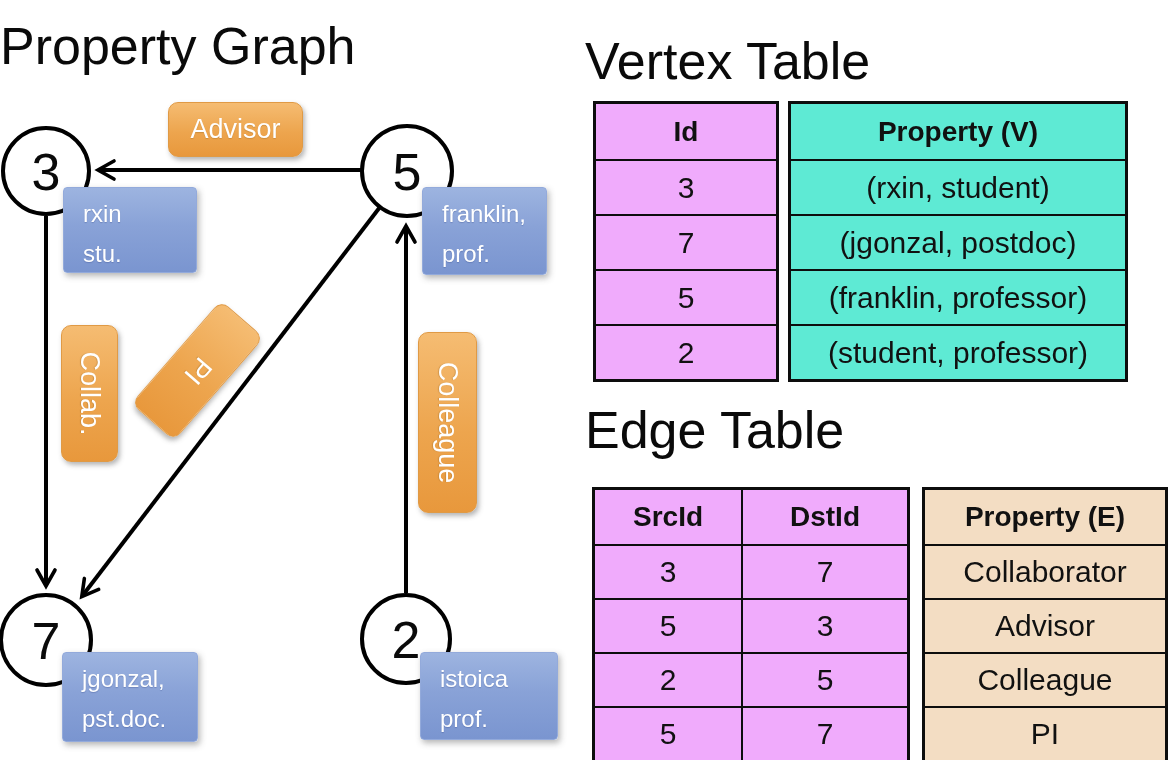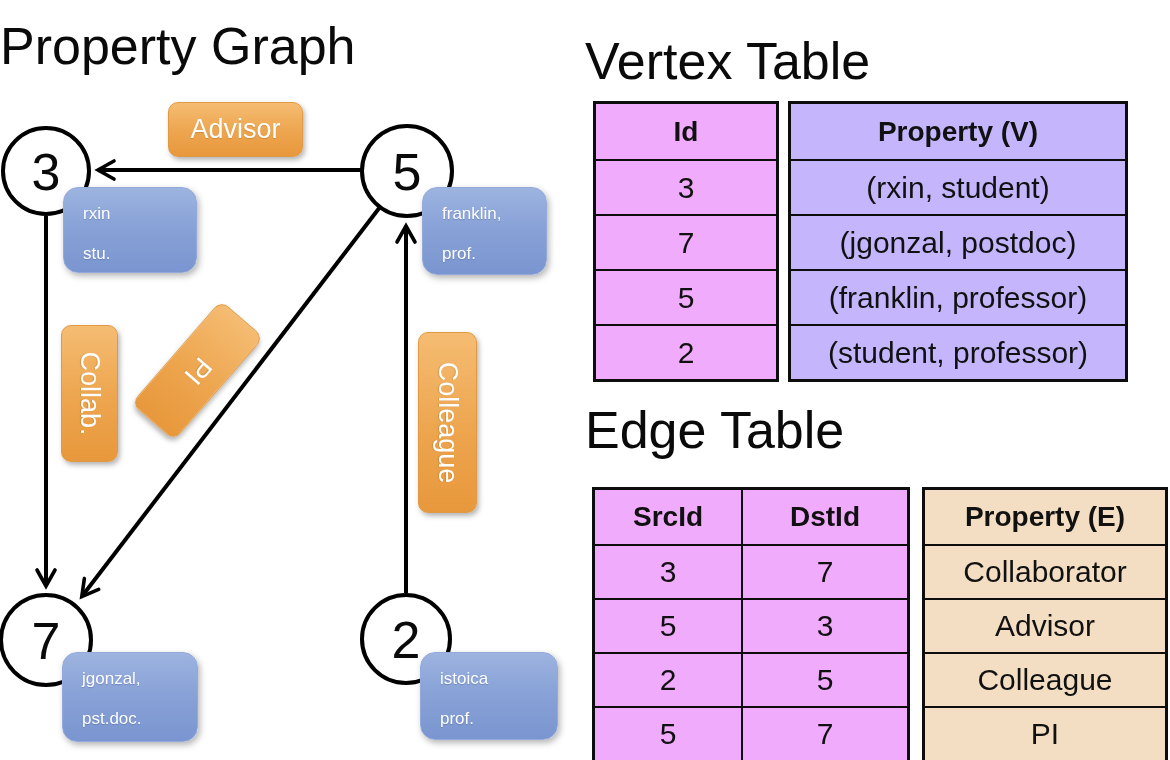--- a/index.html
+++ b/index.html
@@ -28,41 +28,41 @@
     border:1px solid #e09a45; border-radius:10px;
     color:#fff; font-size:27px;
     box-shadow:2px 3px 5px rgba(90,90,90,.45);
     text-shadow:0 1px 1px rgba(160,110,40,.4);
   }
   .edge-label .vtxt { transform:rotate(90deg); white-space:nowrap; }
 
   .prop-box {
     position:absolute;
     background:linear-gradient(180deg,#9db4e0 0%, #89a2d7 45%, #7a95d0 100%);
-    border:1.5px solid #93aadb; border-radius:15px;
-    color:#fff; font-size:17px; line-height:40px;
+    border:1.5px solid #93aadb; border-radius:4px;
+    color:#fff; font-size:24px; line-height:40px;
     padding:6px 8px 4px 19px;
     box-shadow:2px 3px 6px rgba(90,90,90,.45);
     text-shadow:0 1px 1px rgba(60,80,140,.35);
   }
 
   
   .tbl-group { position:absolute; display:flex; }
   .subtable { border:3px solid #0d0d0d; background:#f0abfc; }
   .subtable .trow { display:flex; border-top:2px solid #0d0d0d; }
   .subtable .trow:first-child { border-top:none; }
   .cell {
     display:flex; align-items:center; justify-content:center;
     font-size:30px; color:#111; white-space:nowrap;
   }
   .cell.hdr { font-weight:700; font-size:28px; }
 
   #vertex-table .trow { height:55px; }
   #vertex-id-col   { width:186px; }
-  #vertex-prop-col { width:340px; background:#c4b5fd; margin-left:9px; }
+  #vertex-prop-col { width:340px; background:#5eead4; margin-left:9px; }
   #vertex-id-col .cell, #vertex-prop-col .cell { width:100%; height:100%; }
 
   #edge-table .trow { height:54px;justify-content:flex-end; }
   #edge-src-dst-col { width:318px; }
   #edge-prop-col    { width:246px; background:#f3ddc3; margin-left:12px; }
   #edge-src-dst-col .cell-src { width:148px; height:100%; border-right:2px solid #0d0d0d; }
   #edge-src-dst-col .cell-dst { flex:1; height:100%; }
   #edge-prop-col .cell { width:100%; height:100%; }
 </style>
 </head>

